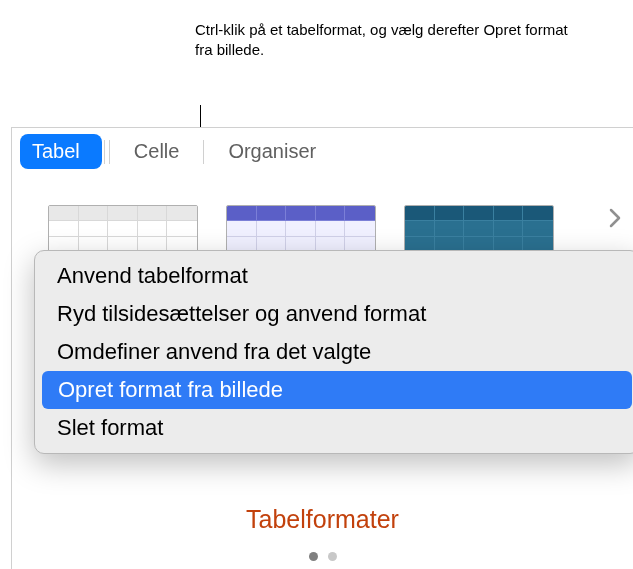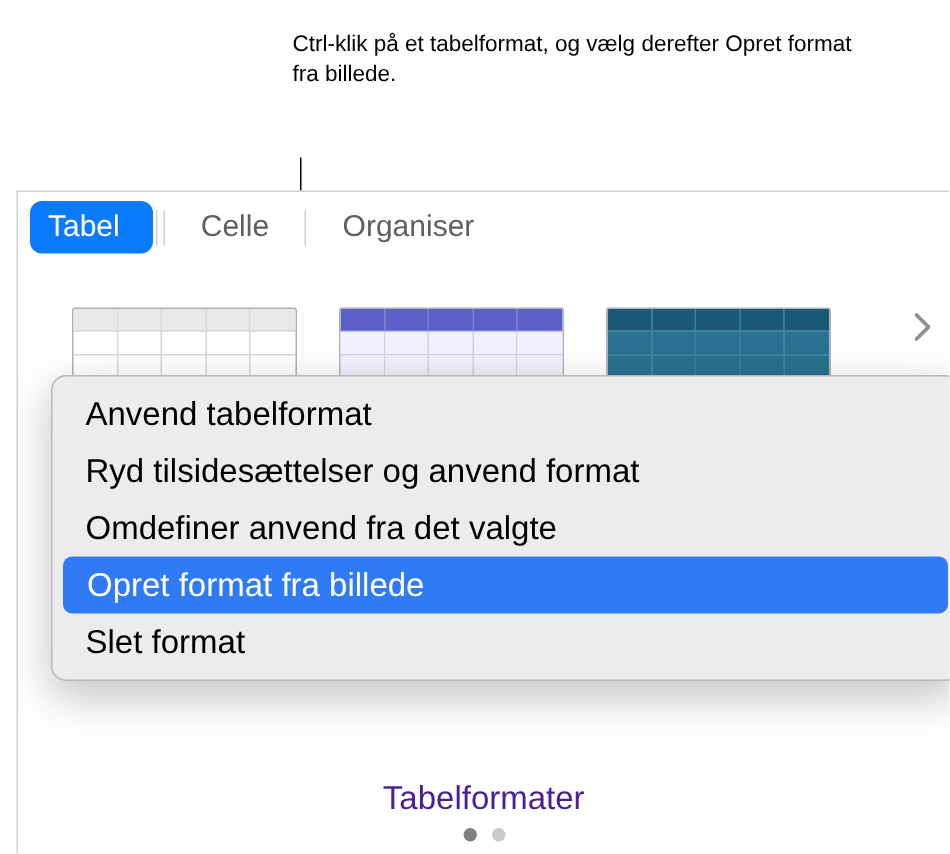--- a/index.html
+++ b/index.html
@@ -127,26 +127,26 @@
     }
     .menu-item.highlighted {
       background: #2f7bf6;
       color: #fff;
       margin: 0 7px;
       border-radius: 6px;
       padding: 6px 16px;
     }
     .footer-label {
       position: absolute;
-      bottom: 24px;
+      bottom: 35px;
       left: 0;
       right: 0;
       text-align: center;
-      font-size: 22px;
-      color: #4c1d95;
+      font-size: 25px;
+      color: #c2410c;
     }
     .page-dots {
       position: absolute;
       bottom: 8px;
       left: 0;
       right: 0;
       display: flex;
       justify-content: center;
       gap: 10px;
     }

